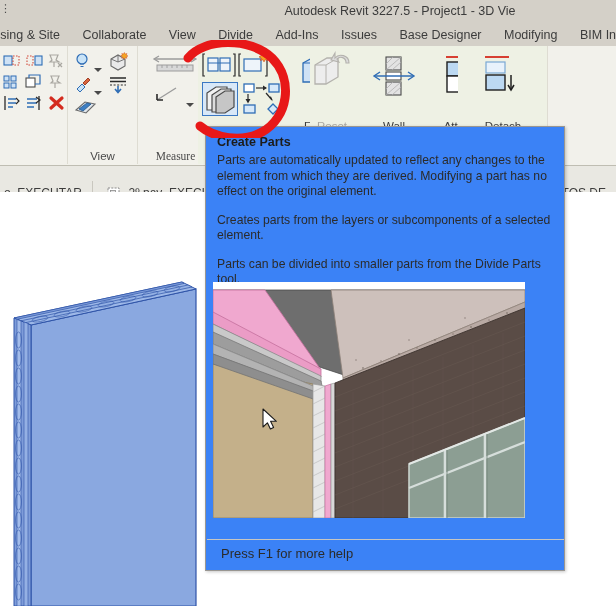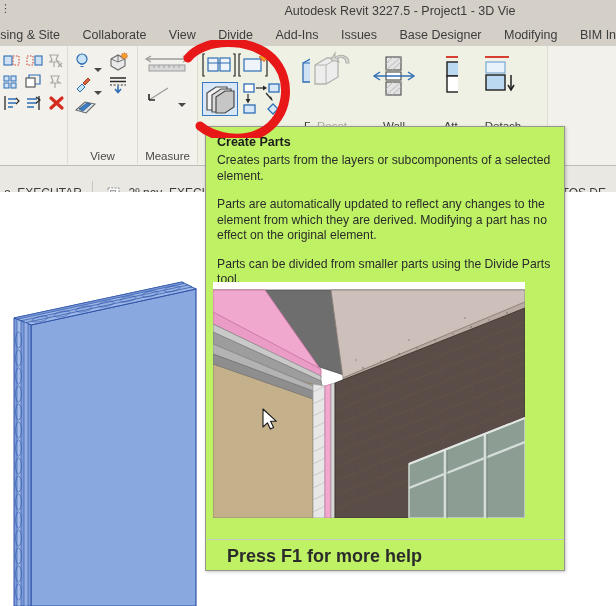--- a/index.html
+++ b/index.html
@@ -81,21 +81,21 @@
     margin-right:5px;
   }
   
   #canvas{
     position:absolute;left:0;top:192px;width:616px;height:414px;
     background:#ffffff;overflow:hidden;
   }
   
   #tooltip{
     position:absolute;left:205px;top:126px;width:360px;height:445px;
-    background:#bef264;
+    background:#3b82f6;
     border:1px solid #999691;
     box-sizing:border-box;
     box-shadow:1px 1px 3px rgba(0,0,0,0.22);
     z-index:40;
   }
   #tt-title{
     position:absolute;left:11px;top:8px;
     font-size:12.5px;font-weight:bold;color:#1c1c1c;
   }
   #tt-body{
@@ -105,22 +105,22 @@
   #tt-body p{margin:0 0 13px 0;}
   #tt-img{
     position:absolute;left:7px;top:155px;width:312px;height:236px;
     overflow:hidden;background:#ffffff;
   }
   #tt-foot-sep{
     position:absolute;left:1px;top:412px;width:357px;height:1px;
     background:#c7c6c2;
   }
   #tt-foot{
-    position:absolute;left:21px;top:419px;
-    font-size:18px;font-weight:bold;color:#2b2b2b;
+    position:absolute;left:15px;top:419px;
+    font-size:13px;font-weight:normal;color:#2b2b2b;
   }
   
   #redcircle{
     position:absolute;left:170px;top:40px;width:128px;height:98px;
     z-index:60;pointer-events:none;
   }
 </style>
 </head>
 <body>
 
@@ -246,21 +246,21 @@
     </span>
     <span class="icon-btn" style="left:6px;top:52px;">
       <svg width="24" height="20" viewBox="0 0 24 20">
         <path d="M2 12 L11 4 L21 6 L12 15 Z" fill="#dfe6ec" stroke="#6a6a6a" stroke-width="1.1"></path>
         <path d="M5 11 L13 5 L17 6 L9 13 Z" fill="#3d7fc4" stroke="#2b5d93" stroke-width="0.9"></path>
       </svg>
     </span>
     <div class="panel-label">View</div>
   </div>
 
-  <div class="panel" style="left:138px;width:60px;">
+  <div class="panel" style="left:146px;width:60px;font-family:Liberation Serif, serif;">
     <span class="icon-btn" style="left:5px;top:8px;">
       <svg width="48" height="22" viewBox="0 0 48 22">
         <path d="M4 5 L44 5" stroke="#9b9b9b" stroke-width="1.3"></path>
         <path d="M8 2 L3 5 L8 8 M40 2 L45 5 L40 8" fill="none" stroke="#9b9b9b" stroke-width="1.3"></path>
         <rect x="6" y="11" width="36" height="6" fill="#d8d8d8" stroke="#9b9b9b" stroke-width="1"></rect>
         <path d="M11 11 L11 14 M16 11 L16 14 M21 11 L21 14 M26 11 L26 14 M31 11 L31 14 M36 11 L36 14" stroke="#9b9b9b" stroke-width="0.9"></path>
       </svg>
     </span>
     <span class="icon-btn" style="left:8px;top:38px;">
       <svg width="30" height="24" viewBox="0 0 30 24">
@@ -445,23 +445,23 @@
         <ellipse cx="150" cy="102" rx="8" ry="2.6" transform="rotate(-12 150 102)"></ellipse>
         <ellipse cx="172" cy="97" rx="8" ry="2.6" transform="rotate(-12 172 97)"></ellipse>
       </g>
     </g>
   </svg>
 </div>
 
 <div id="tooltip">
   <div id="tt-title">Create Parts</div>
   <div id="tt-body">
+    <p>Parts are automatically updated to reflect any changes to the element from which they are derived. Modifying a part has no effect on the original element.</p>
     <p>Creates parts from the layers or subcomponents of a selected element.</p>
-    <p>Parts are automatically updated to reflect any changes to the element from which they are derived. Modifying a part has no effect on the original element.</p>
-    <p>Parts can be divided from smaller parts using the Divide Parts tool.</p>
+    <p>Parts can be divided into smaller parts from the Divide Parts tool.</p>
   </div>
 
   <div id="tt-img">
     <svg width="312" height="236" viewBox="0 0 312 236" style="display:block;">
       <rect x="0" y="0" width="312" height="236" fill="#ffffff"></rect>
 
       <polygon points="0,8 118,8 140,96 0,50" fill="#6e6e6e" stroke="#4a4a4a" stroke-width="0.8"></polygon>
       <polygon points="118,8 312,8 312,14 140,96" fill="#6e6e6e" stroke="#4a4a4a" stroke-width="0.8"></polygon>
 
       <polygon points="0,8 52,8 108,88 0,32" fill="#f0a8cf" stroke="#c4709d" stroke-width="0.8"></polygon>

